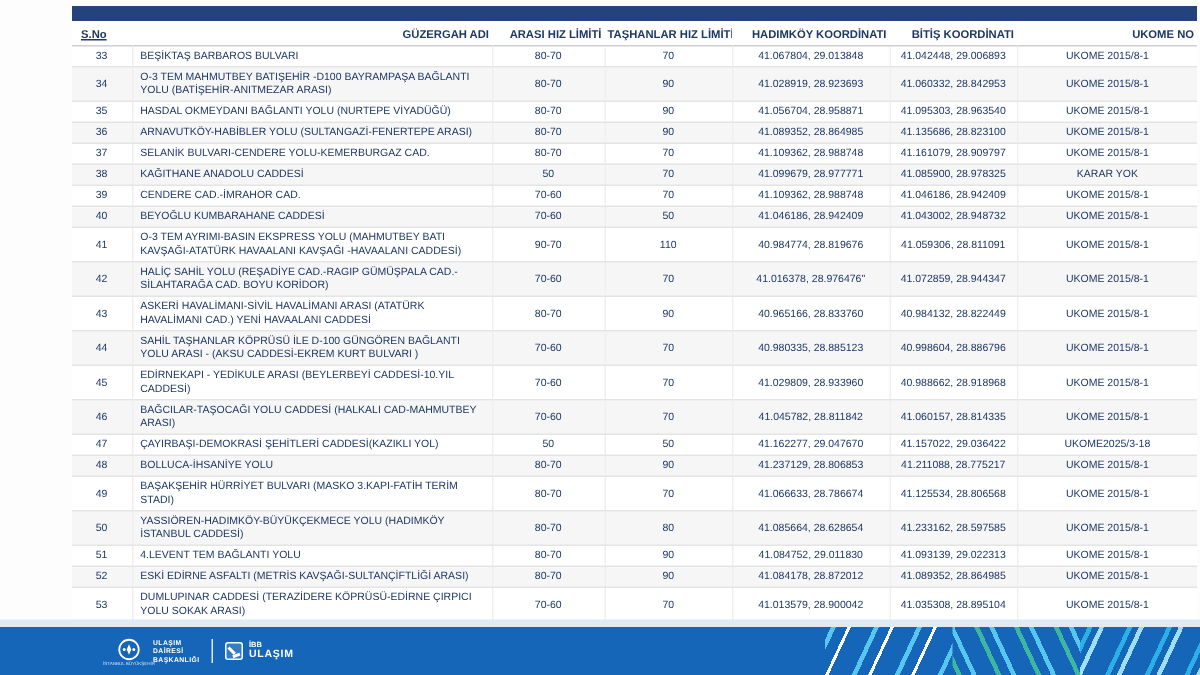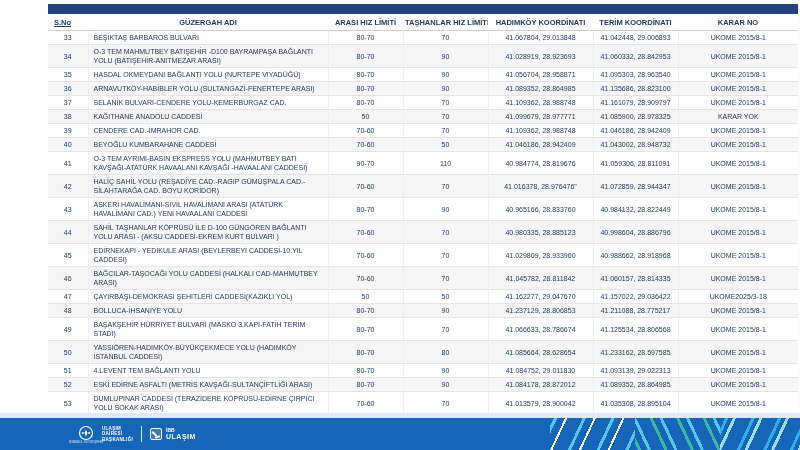--- a/index.html
+++ b/index.html
@@ -9,21 +9,21 @@
     background:#fdfdfd;
     font-family:"Liberation Sans", sans-serif;
     color:#1f3864;
   }
   .content { position:absolute; left:48px; top:0; width:750px; }
   .topbar { margin-top:4px; height:10px; background:#24437c; }
   table { width:750px; border-collapse:collapse; table-layout:fixed; background:#fff; }
   col.c-no{width:40px;} col.c-route{width:240px;} col.c-cur{width:75px;}
   col.c-prop{width:85px;} col.c-start{width:105px;} col.c-end{width:85px;} col.c-karar{width:120px;}
   thead th {
-    font-size:7.5px; font-weight:bold; color:#1f3864; text-align:center;
+    font-size:7.5px; font-weight:bold; color:#1f3864; text-align:right;
     padding:4px 2px 3px 2px; border-bottom:1px solid #cfcfcf; background:#fff;
     white-space:nowrap; overflow:hidden;
   }
   thead th.u { text-decoration:underline; text-align:left; padding-left:6px; }
   tbody td {
     font-size:7px; line-height:9px; color:#1f3864;
     padding:2px 3px; text-align:center;
     border-bottom:1px solid #e4e4e4; border-left:1px solid #efefef;
   }
   tbody td:first-child { border-left:none; }
@@ -87,22 +87,22 @@
           <col class="c-end">
           <col class="c-karar">
       </colgroup>
       <thead>
         <tr>
           <th class="u">S.No</th>
           <th>GÜZERGAH ADI</th>
           <th>ARASI HIZ LİMİTİ</th>
           <th>TAŞHANLAR HIZ LİMİTİ</th>
           <th>HADIMKÖY KOORDİNATI</th>
-          <th>TERİM KOORDİNATI</th>
-          <th>KARAR NO</th>
+          <th>BİTİŞ KOORDİNATI</th>
+          <th>UKOME NO</th>
         </tr>
       </thead>
       <tbody>
           <tr>
             <td>33</td>
             <td class="route">BEŞİKTAŞ BARBAROS BULVARI</td>
             <td>80-70</td>
             <td>70</td>
             <td>41.067804, 29.013848</td>
             <td>41.042448, 29.006893</td>

